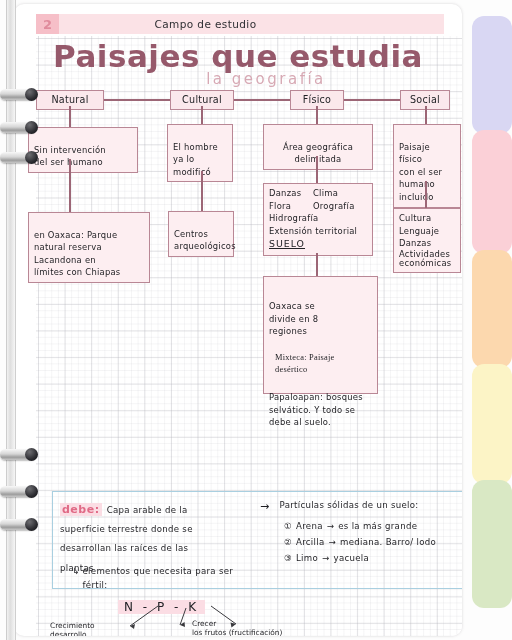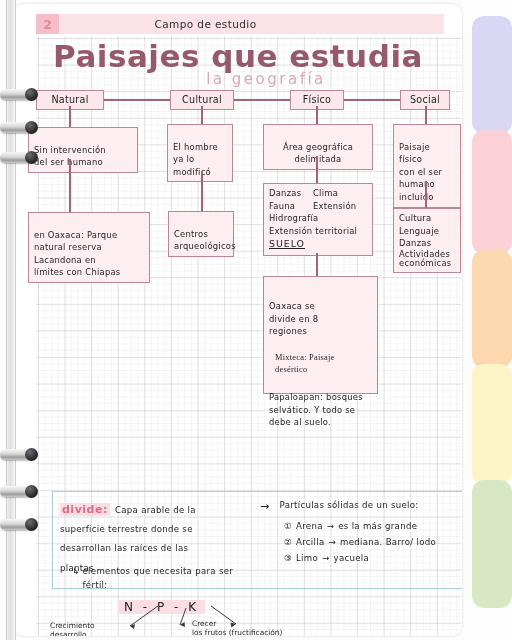--- a/index.html
+++ b/index.html
@@ -247,22 +247,22 @@
 delimitada</span>
     </div>
     <div class="line vline" style="left:302px; top:152px; height:28px;"></div>
 
     <div class="box" style="left:249px; top:179px; width:110px;">
       <div class="cols">
         <div>Danzas</div>
         <div>Clima</div>
       </div>
       <div class="cols">
-        <div>Fauna</div>
-        <div>Extensión</div>
+        <div>Flora</div>
+        <div>Orografía</div>
       </div>
       <div>Hidrografía</div>
       <div>Extensión territorial</div>
       <div style="text-decoration:underline; font-size:9.4px; letter-spacing:1px;">SUELO</div>
     </div>
 
     <div class="line vline" style="left:302px; top:249px; height:25px;"></div>
 
     <div class="box" style="left:249px; top:272px; width:115px; height:118px;">
       <div style="white-space:pre-line;margin-top:20px;">Oaxaca se
@@ -287,21 +287,21 @@
       <div>Cultura</div>
       <div>Lenguaje</div>
       <div>Danzas</div>
       <div style="white-space:pre-line; line-height:1.15;">Actividades
 económicas</div>
     </div>
 
     <div id="bluebox"></div>
 
     <div style="position:absolute; left:46px; top:494px; width:190px;">
-      <span id="suelo-word">divide:</span>
+      <span id="suelo-word">debe:</span>
       <span class="btxt" style="white-space:pre-line;">Capa arable de la
 superficie terrestre donde se
 desarrollan las raíces de las
 plantas</span>
     </div>
 
     <div style="position:absolute; left:58px; top:560px; width:190px; display:flex; gap:3px;">
       <span class="btxt">↳</span>
       <span class="btxt" style="white-space:pre-line;">elementos que necesita para ser
 fértil:</span>

